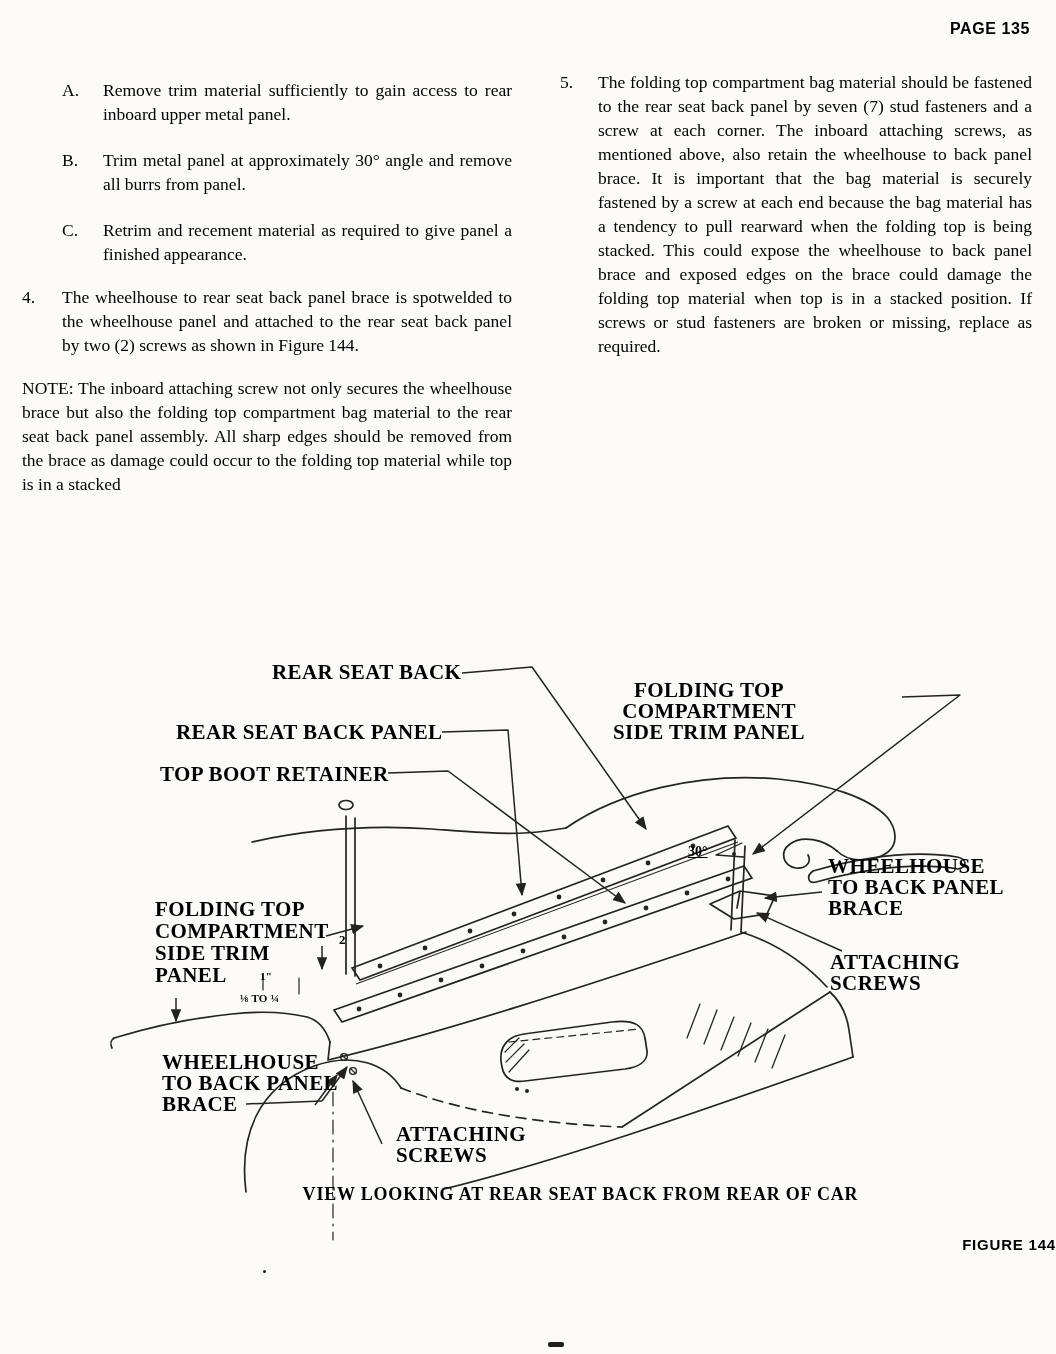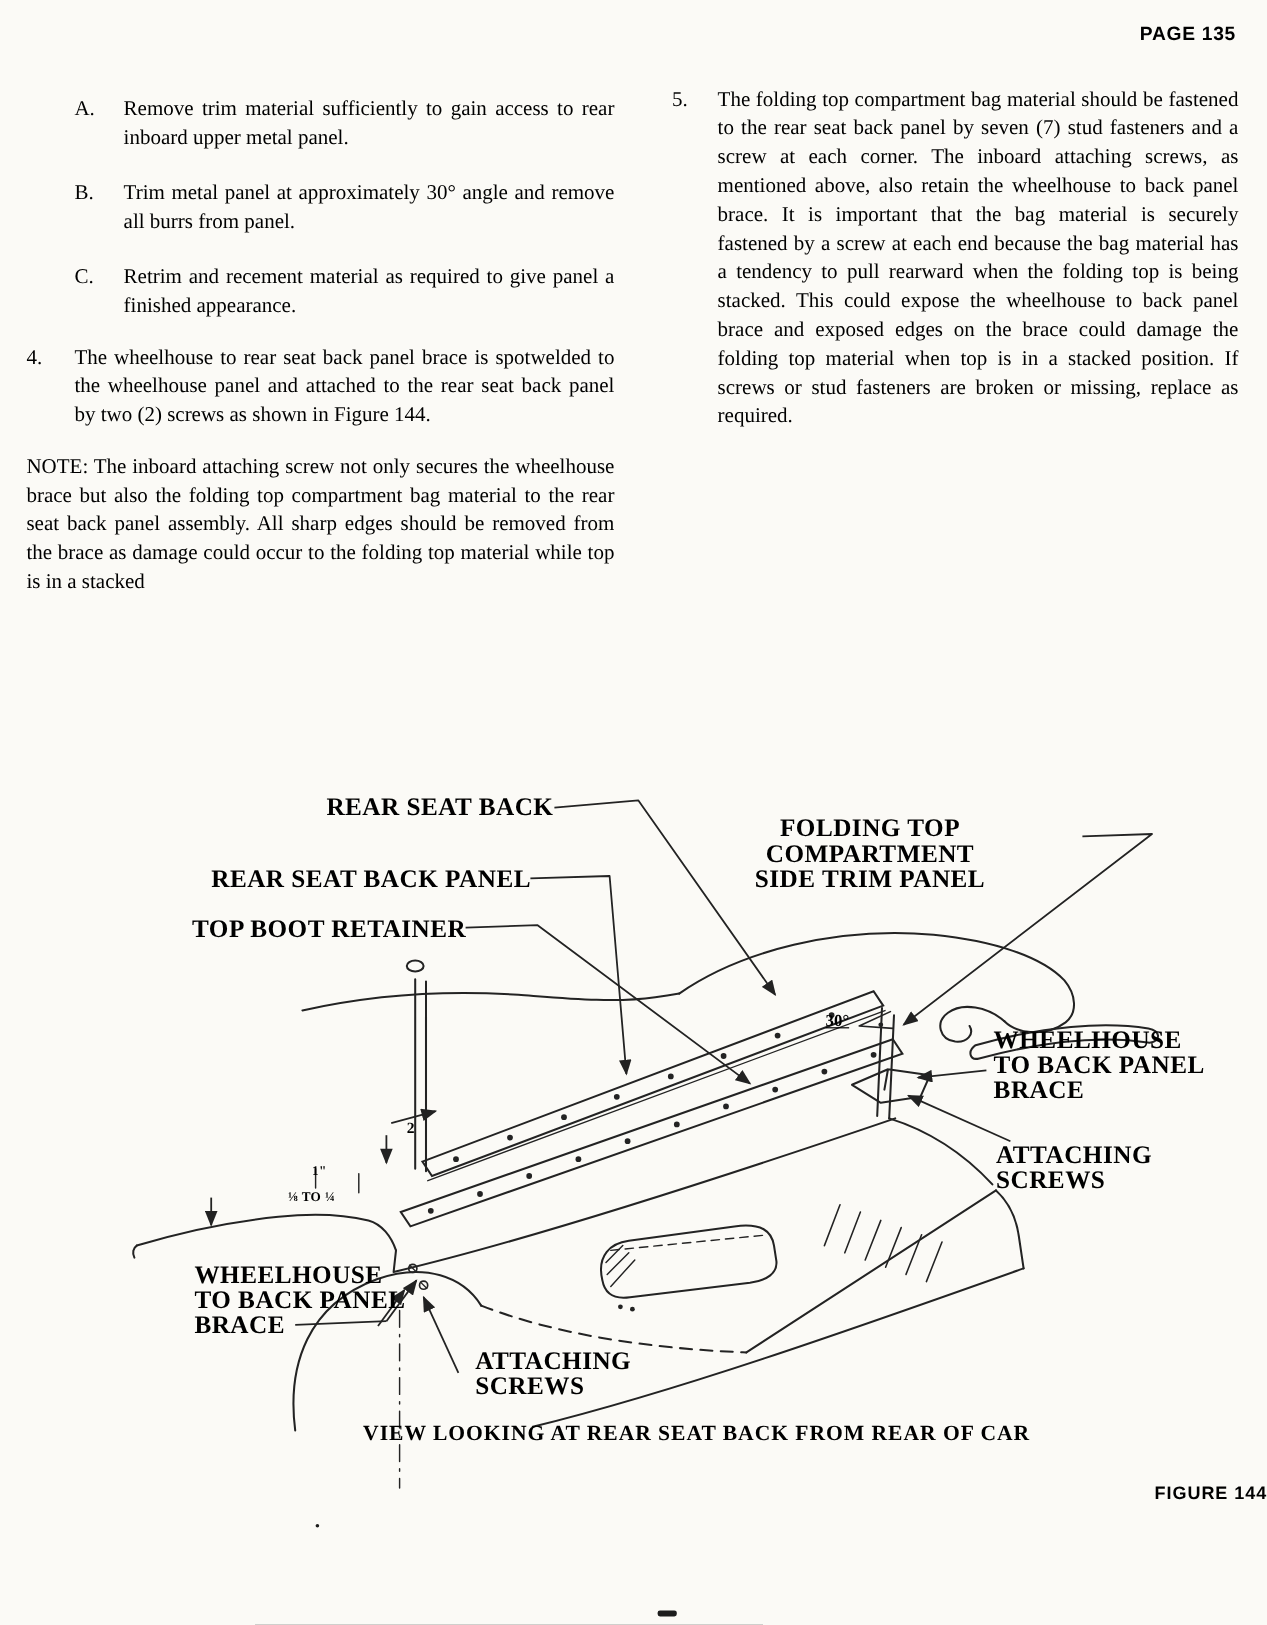--- a/index.html
+++ b/index.html
@@ -187,24 +187,28 @@
         <path marker-end="url(#arw)" d="M 822 252 L 765 258"></path>
         <path marker-end="url(#arw)" d="M 842 311 L 757 273"></path>
         <path d="M 246 464 L 322 461"></path>
         <path marker-end="url(#arw)" d="M 322 461 L 347 427"></path>
         <path marker-end="url(#arw)" d="M 315 465 L 337 435"></path>
         <path marker-end="url(#arw)" d="M 382 504 L 353 441"></path>
       </g>
     </svg>
 
     <div class="flabel" style="left:272px; top:22px;">REAR SEAT BACK</div>
-    <div class="flabel flabel-center" style="left:564px; top:40px; width:322px;">FOLDING TOP COMPARTMENT
+    <div class="flabel flabel-center" style="left:548px; top:40px; width:322px;">FOLDING TOP COMPARTMENT
 SIDE TRIM PANEL</div>
     <div class="flabel" style="left:176px; top:82px;">REAR SEAT BACK PANEL</div>
     <div class="flabel" style="left:160px; top:124px;">TOP BOOT RETAINER</div>
+    <div class="flabel lh22" style="left:155px; top:258px;">FOLDING TOP
+COMPARTMENT
+SIDE TRIM
+PANEL</div>
     <div class="flabel" style="left:828px; top:216px;">WHEELHOUSE
 TO BACK PANEL
 BRACE</div>
     <div class="flabel" style="left:830px; top:312px;">ATTACHING
 SCREWS</div>
     <div class="flabel" style="left:162px; top:412px;">WHEELHOUSE
 TO BACK PANEL
 BRACE</div>
     <div class="flabel" style="left:396px; top:484px;">ATTACHING
 SCREWS</div>

